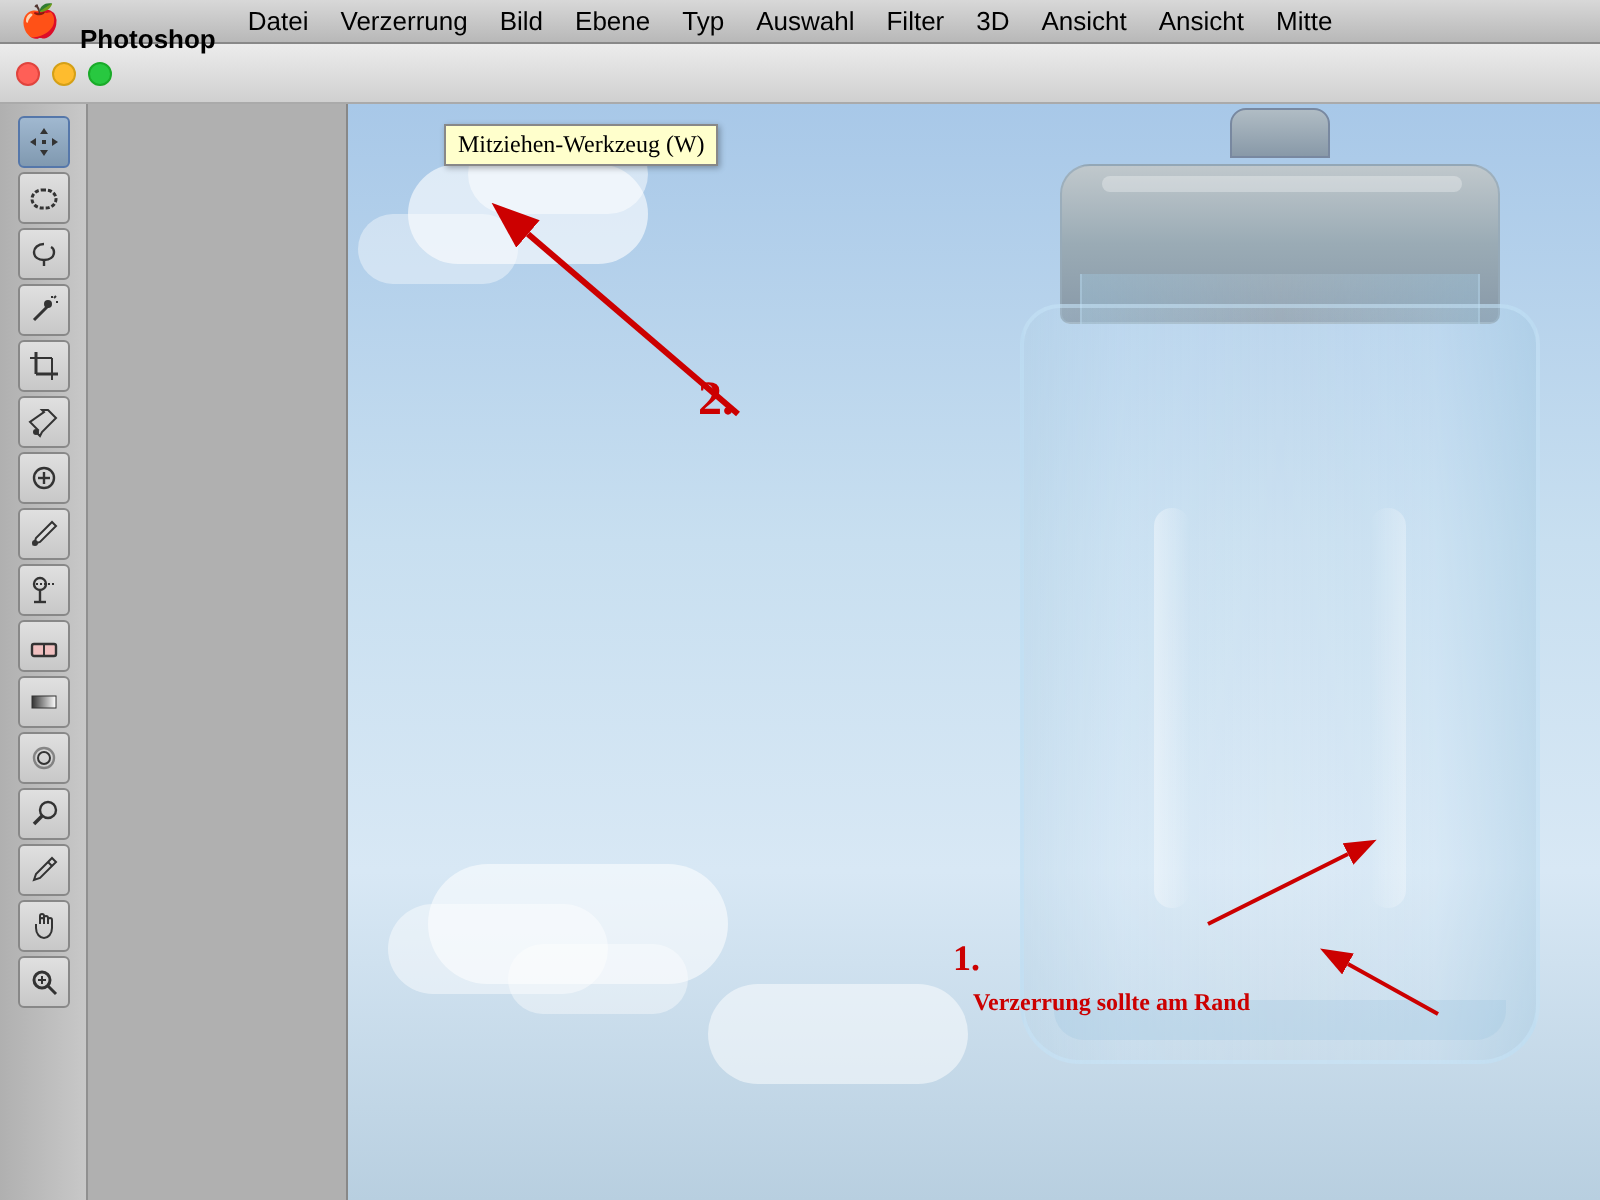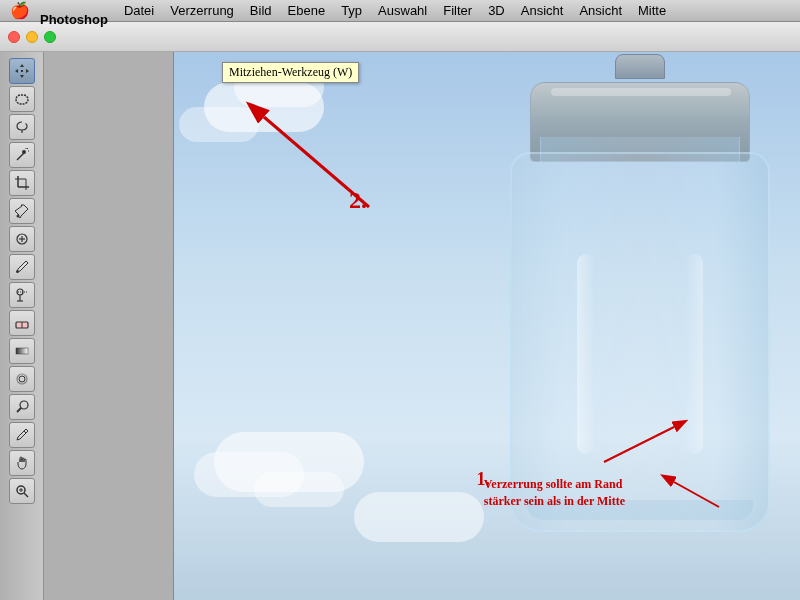--- a/index.html
+++ b/index.html
@@ -481,19 +481,18 @@
 
       <div class="annotation-2-num">
         <span>2.</span>
       </div>
 
       <div class="annotation-1-num">
         <span>1.</span>
       </div>
       <div class="annotation-1-text">
         <span>Verzerrung  sollte am Rand</span><br>
-        <span>stärker sein als in der Mitte</span>
       </div>
 
     </div>
   </div>
 
 </div>
 
 </body></html>

